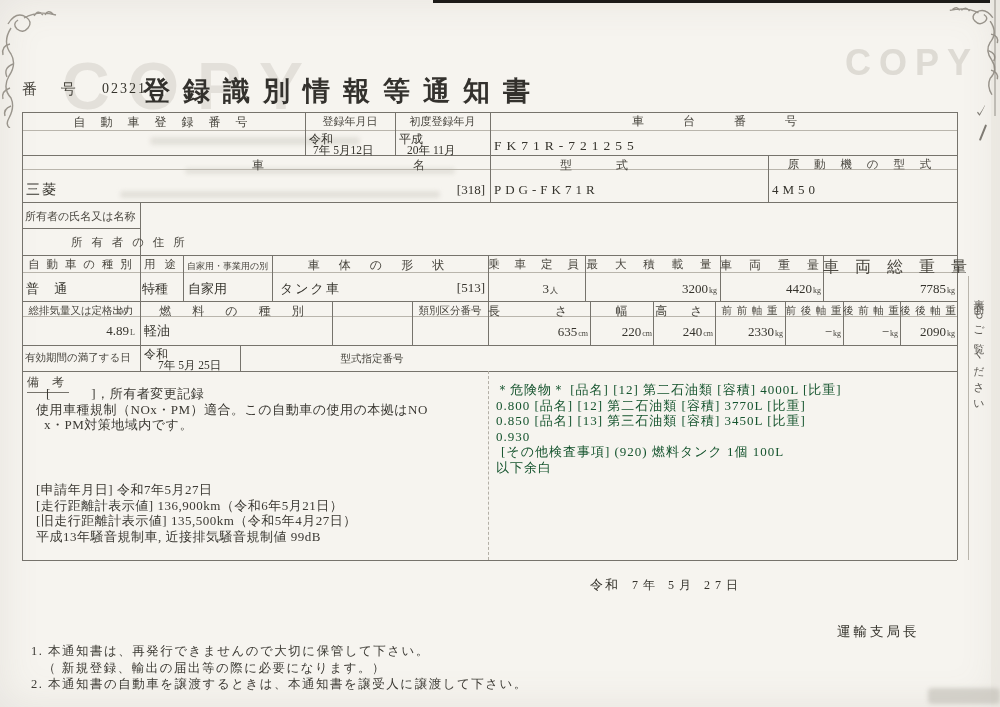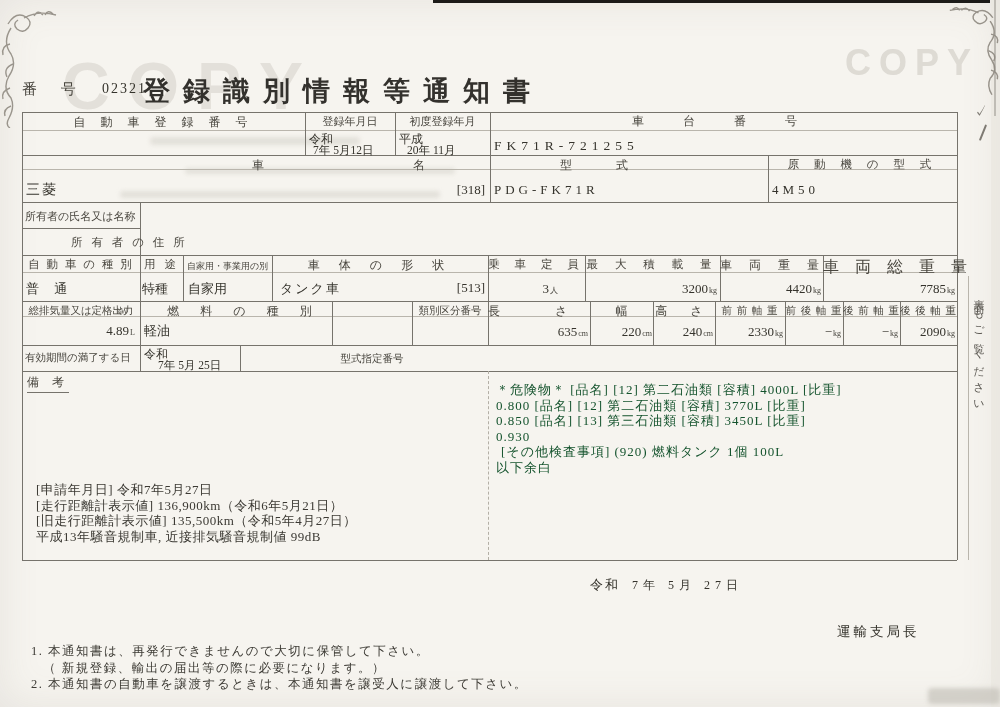--- a/index.html
+++ b/index.html
@@ -142,21 +142,21 @@
   <div class="abs val" style="left:142px;top:280px;">特種</div>
   <div class="abs val" style="left:188px;top:280px;">自家用</div>
   <div class="abs val" style="left:280px;top:280px;letter-spacing:2px;">タンク車</div>
   <div class="abs val num" style="left:380px;top:280px;width:105px;">[513]</div>
   <div class="abs val num" style="left:464px;top:281px;width:94px;"><span>3</span><span class="unit">人</span></div>
   <div class="abs val num" style="left:585px;top:281px;width:132px;"><span>3200</span><span class="unit">kg</span></div>
   <div class="abs val num" style="left:720px;top:281px;width:101px;"><span>4420</span><span class="unit">kg</span></div>
   <div class="abs val num" style="left:823px;top:281px;width:132px;"><span>7785</span><span class="unit">kg</span></div>
 
   <div class="abs lbl small center" style="left:22px;top:304px;width:118px;">総排気量又は定格出力</div>
-  <div class="abs lbl center" style="left:140px;top:303px;width:192px;letter-spacing:9px;margin-left:8px;">燃 料 の 種 別</div>
+  <div class="abs lbl center" style="left:140px;top:303px;width:192px;letter-spacing:9px;">燃 料 の 種 別</div>
   <div class="abs lbl small center" style="left:332px;top:304px;width:80px;margin-top:48px;">型式指定番号</div>
   <div class="abs lbl small center" style="left:412px;top:304px;width:76px;">類別区分番号</div>
   <div class="abs lbl center" style="left:488px;top:303px;width:102px;letter-spacing:26px;">長 さ</div>
   <div class="abs lbl center" style="left:590px;top:303px;width:63px;">幅</div>
   <div class="abs lbl center" style="left:653px;top:303px;width:62px;letter-spacing:10px;">高 さ</div>
   <div class="abs lbl small center" style="left:715px;top:304px;width:70px;letter-spacing:1px;">前 前 軸 重</div>
   <div class="abs lbl small center" style="left:785px;top:304px;width:58px;letter-spacing:1px;">前 後 軸 重</div>
   <div class="abs lbl small center" style="left:843px;top:304px;width:57px;letter-spacing:1px;">後 前 軸 重</div>
   <div class="abs lbl small center" style="left:900px;top:304px;width:57px;letter-spacing:1px;">後 後 軸 重</div>
 
@@ -170,20 +170,25 @@
   <div class="abs val num" style="left:785px;top:324px;width:56px;"><span>−</span><span class="unit">kg</span></div>
   <div class="abs val num" style="left:843px;top:324px;width:55px;"><span>−</span><span class="unit">kg</span></div>
   <div class="abs val num" style="left:900px;top:324px;width:55px;"><span>2090</span><span class="unit">kg</span></div>
 
   <div class="abs lbl small" style="left:25px;top:351px;">有効期間の満了する日</div>
   <div class="abs val" style="left:144px;top:346px;font-size:12px;">令和</div>
   <div class="abs val" style="left:158px;top:358px;font-size:11.5px;">7年 5月 25日</div>
 
   <div class="abs lbl" style="left:27px;top:374px;letter-spacing:5px;border-bottom:1px solid #76736c;padding-bottom:1px;">備 考</div>
 
+  <div class="abs" style="left:36px;top:386px;font-size:13px;line-height:15.5px;letter-spacing:.5px;color:#3b3933;">
+    <span class="remarkline" style="padding-left:10px;">[　　　]，所有者変更記録</span>
+    <span class="remarkline">使用車種規制（NOx・PM）適合。この自動車の使用の本拠はNO</span>
+    <span class="remarkline" style="padding-left:8px;">x・PM対策地域内です。</span>
+  </div>
 
   <div class="abs" style="left:36px;top:482px;font-size:13px;line-height:15.5px;letter-spacing:.5px;color:#3b3933;">
     <span class="remarkline">[申請年月日] 令和7年5月27日</span>
     <span class="remarkline">[走行距離計表示値] 136,900km（令和6年5月21日）</span>
     <span class="remarkline">[旧走行距離計表示値] 135,500km（令和5年4月27日）</span>
     <span class="remarkline">平成13年騒音規制車, 近接排気騒音規制値 99dB</span>
   </div>
 
   <div class="abs" style="left:496px;top:382px;font-size:13px;line-height:15.5px;letter-spacing:1px;color:#14532d;">
     <span class="remarkline">＊危険物＊ [品名] [12] 第二石油類 [容積] 4000L [比重]</span>

